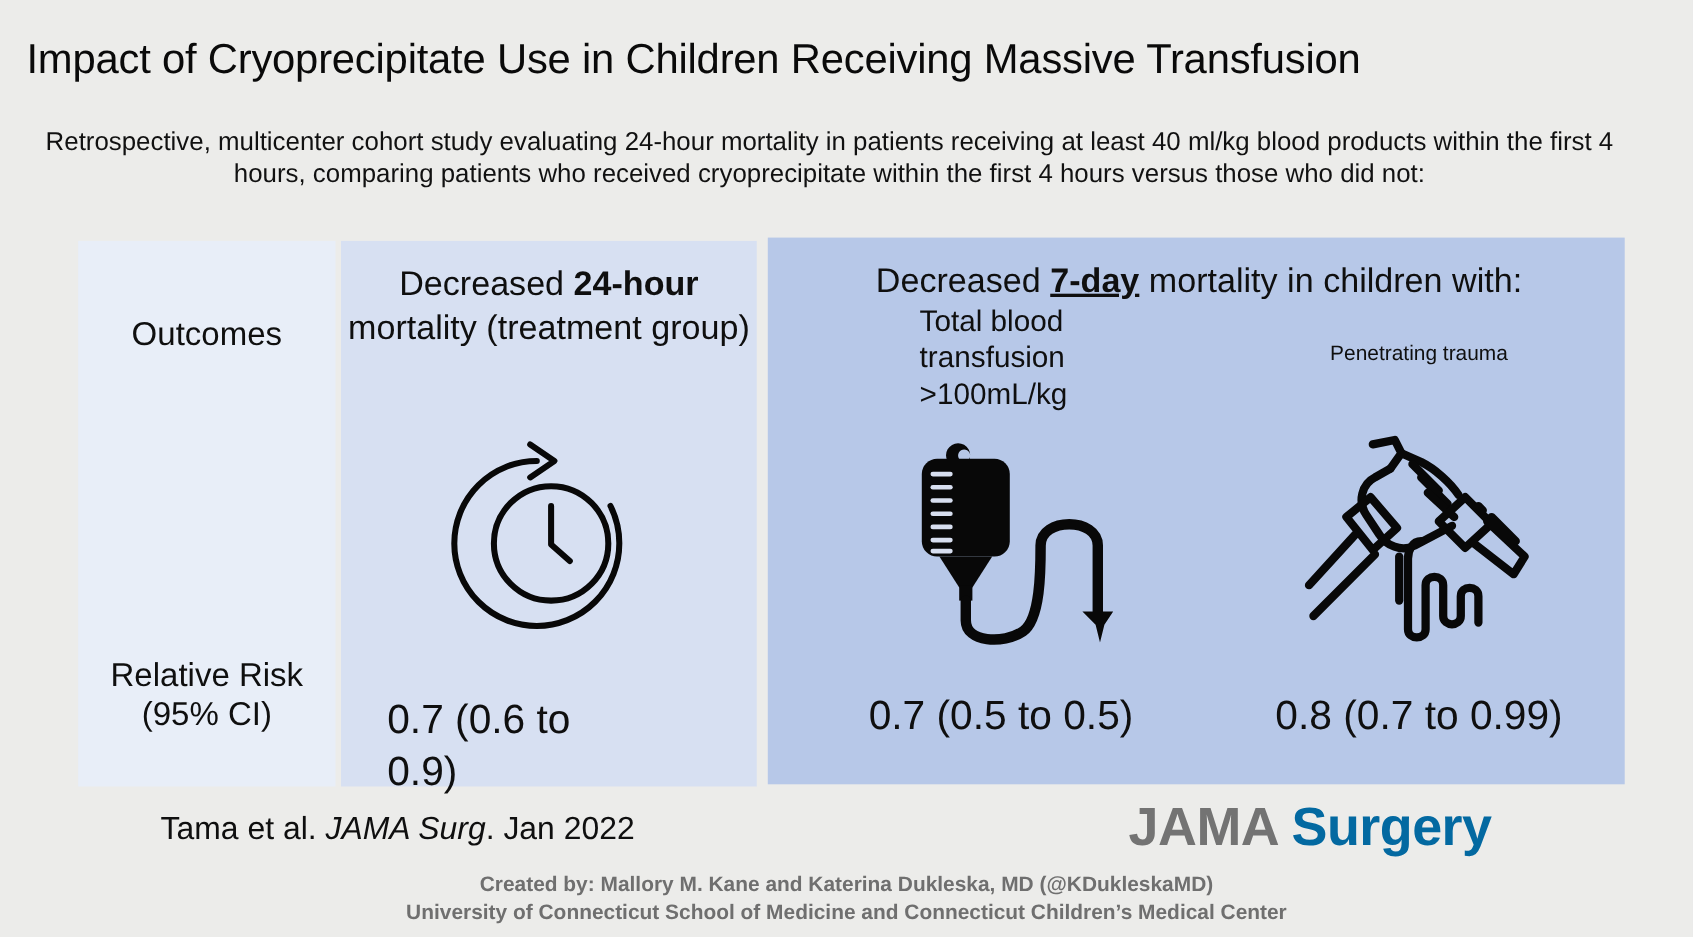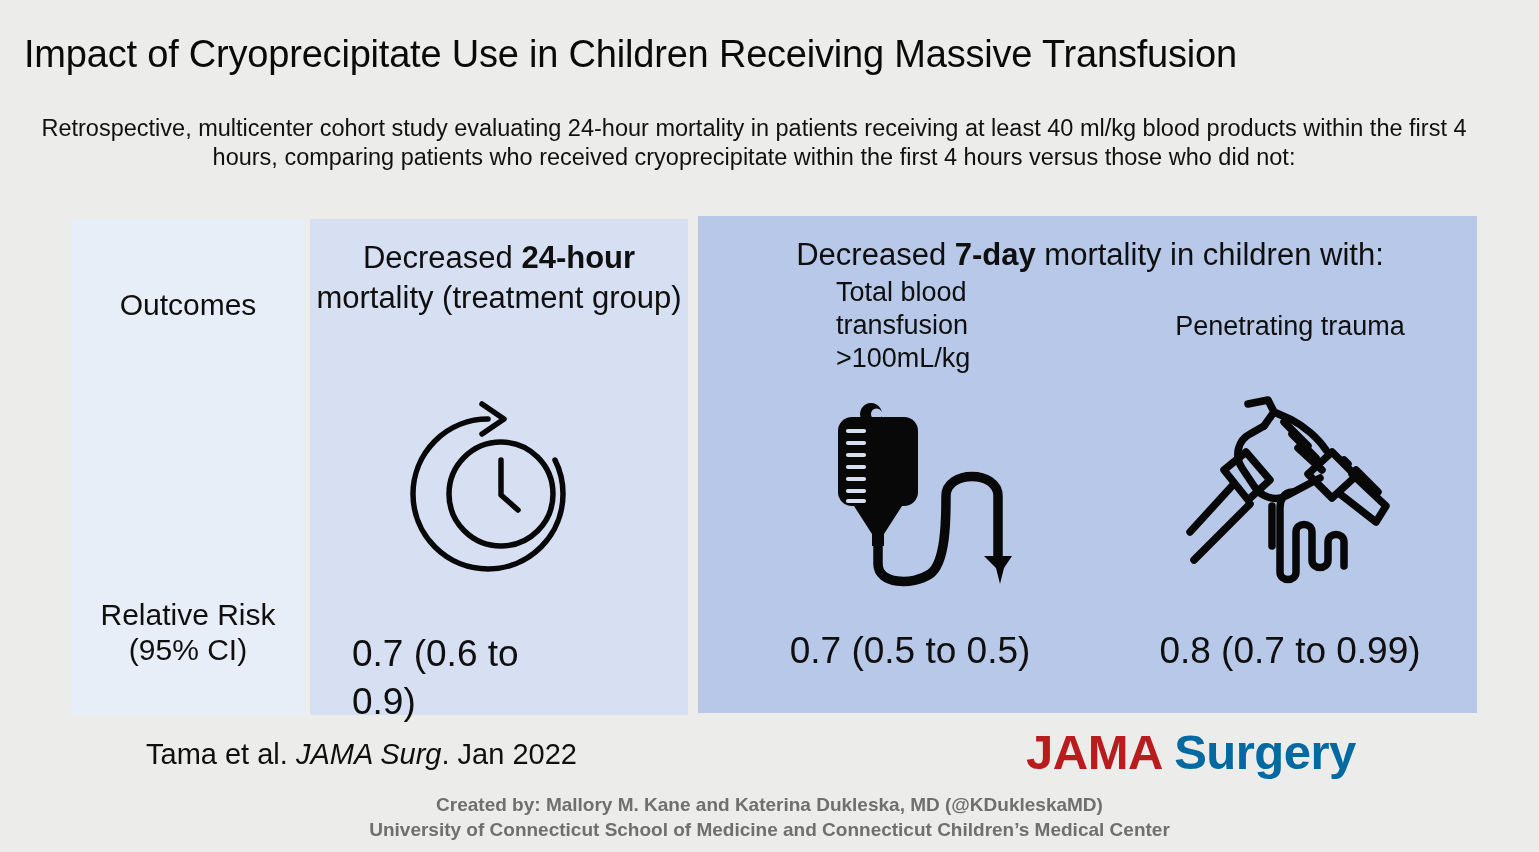--- a/index.html
+++ b/index.html
@@ -112,37 +112,37 @@
   .col3-header {
     position: absolute;
     left: 712px;
     top: 238px;
     width: 756px;
     text-align: center;
     font-size: 31px;
     line-height: 1.1;
     white-space: nowrap;
   }
-  .col3-header b { font-weight: 700; }
+  .col3-header b { font-weight: 700; text-decoration: underline; }
 
   .sub-a {
     position: absolute;
     left: 836px;
     top: 276px;
     width: 230px;
     font-size: 27px;
     line-height: 1.22;
     text-align: left;
   }
   .sub-b {
     position: absolute;
     left: 1100px;
     top: 310px;
     width: 380px;
-    font-size: 27px;
+    font-size: 19px;
     line-height: 1.22;
     text-align: center;
   }
 
   
   .icon-wrap { position: absolute; }
   .icon-clock { left: 400px; top: 392px; width: 205px; height: 190px; }
   .icon-iv    { left: 820px; top: 388px; width: 230px; height: 200px; }
   .icon-knife { left: 1180px; top: 382px; width: 240px; height: 208px; }
   .icon-wrap svg { display: block; width: 100%; height: 100%; }
@@ -186,21 +186,21 @@
   
   .logo {
     position: absolute;
     left: 1026px;
     top: 724px;
     font-size: 49px;
     font-weight: 700;
     letter-spacing: -0.5px;
     white-space: nowrap;
   }
-  .logo .jama { color: #b91c1c; }
+  .logo .jama { color: #737373; }
   .logo .surgery { color: #0369a1; }
 
   
   .footer {
     position: absolute;
     left: 0;
     top: 793px;
     width: 1539px;
     text-align: center;
     font-size: 19px;

